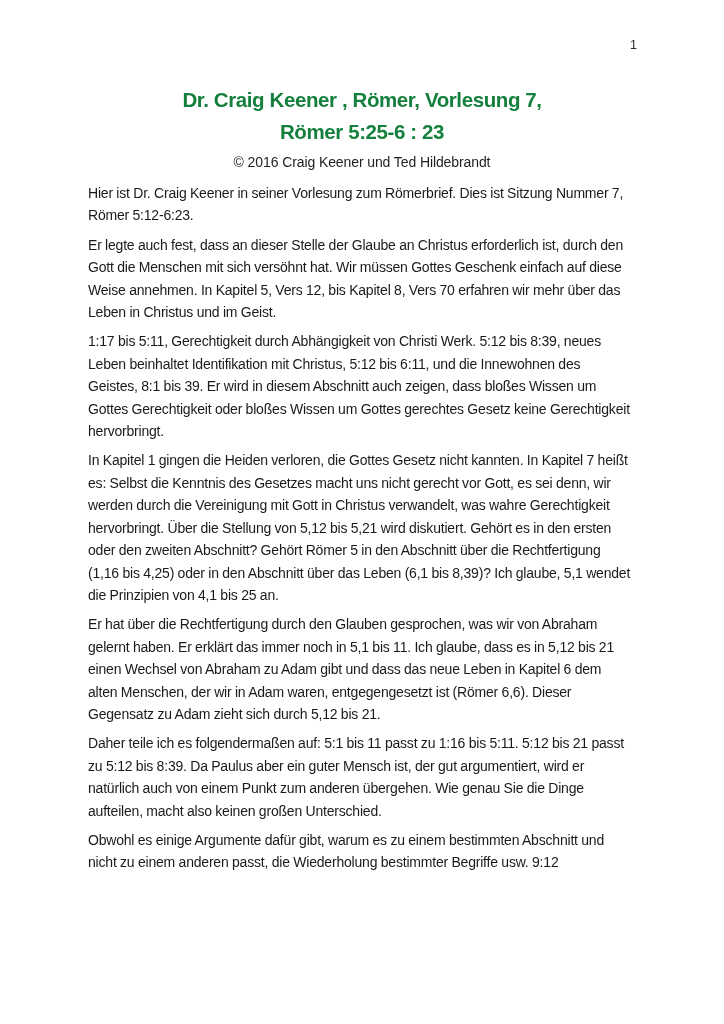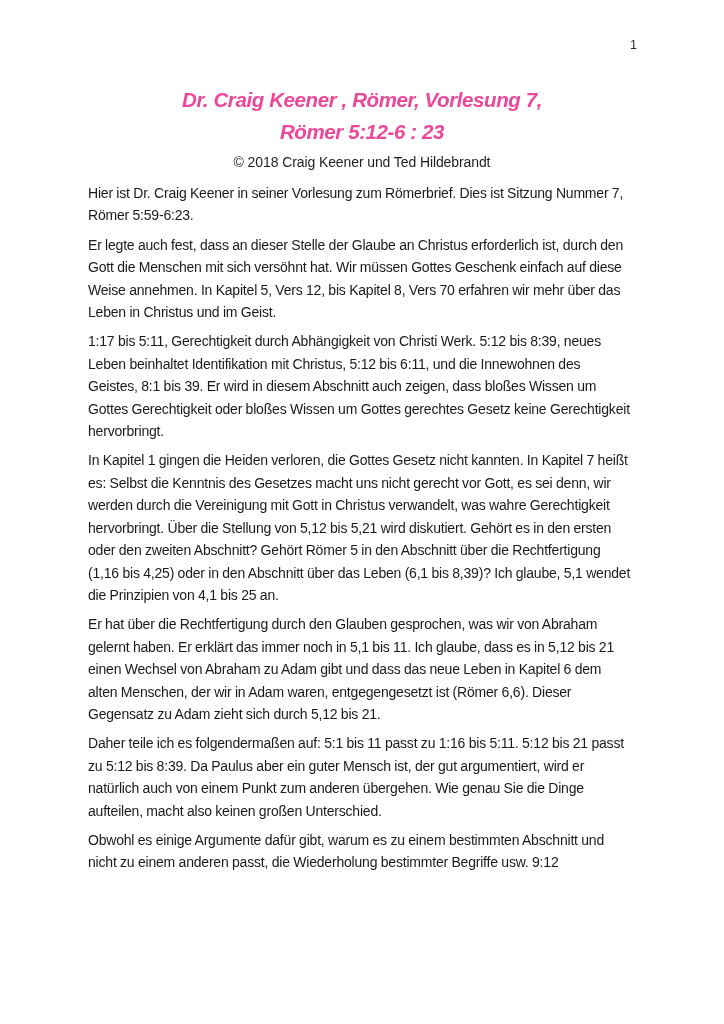--- a/index.html
+++ b/index.html
@@ -29,22 +29,21 @@
   .doc-header {
     padding-top: 84px;
     text-align: center;
   }
   .doc-title {
     margin: 0;
     font-size: 20.5px;
     font-weight: bold;
     line-height: 32px;
     letter-spacing: -0.4px;
-    color: #ec4899;
-    font-style: italic;
+    color: #15803d;
   }
   .copyright {
     margin-top: 3px;
     font-size: 14px;
     line-height: 22px;
     letter-spacing: -0.1px;
     color: #1f1f1f;
   }
   .doc-body {
     margin-top: 9px;
@@ -63,27 +62,27 @@
 </head>
 <body>
 
 <div class="page">
 
   <div class="page-number">1</div>
 
   <header class="doc-header">
     <h1 class="doc-title">
       <span>Dr. Craig Keener , Römer, Vorlesung 7,</span><br>
-      <span>Römer 5:12-6 : 23</span>
+      <span>Römer 5:25-6 : 23</span>
     </h1>
-    <div class="copyright">© 2018 Craig Keener und Ted Hildebrandt</div>
+    <div class="copyright">© 2016 Craig Keener und Ted Hildebrandt</div>
   </header>
 
   <main class="doc-body">
-    <p>Hier ist Dr. Craig Keener in seiner Vorlesung zum Römerbrief. Dies ist Sitzung Nummer 7, Römer 5:59-6:23.</p>
+    <p>Hier ist Dr. Craig Keener in seiner Vorlesung zum Römerbrief. Dies ist Sitzung Nummer 7, Römer 5:12-6:23.</p>
     <p>Er legte auch fest, dass an dieser Stelle der Glaube an Christus erforderlich ist, durch den Gott die Menschen mit sich versöhnt hat. Wir müssen Gottes Geschenk einfach auf diese Weise annehmen. In Kapitel 5, Vers 12, bis Kapitel 8, Vers 70 erfahren wir mehr über das Leben in Christus und im Geist.</p>
     <p>1:17 bis 5:11, Gerechtigkeit durch Abhängigkeit von Christi Werk. 5:12 bis 8:39, neues Leben beinhaltet Identifikation mit Christus, 5:12 bis 6:11, und die Innewohnen des Geistes, 8:1 bis 39. Er wird in diesem Abschnitt auch zeigen, dass bloßes Wissen um Gottes Gerechtigkeit oder bloßes Wissen um Gottes gerechtes Gesetz keine Gerechtigkeit hervorbringt.</p>
     <p>In Kapitel 1 gingen die Heiden verloren, die Gottes Gesetz nicht kannten. In Kapitel 7 heißt es: Selbst die Kenntnis des Gesetzes macht uns nicht gerecht vor Gott, es sei denn, wir werden durch die Vereinigung mit Gott in Christus verwandelt, was wahre Gerechtigkeit hervorbringt. Über die Stellung von 5,12 bis 5,21 wird diskutiert. Gehört es in den ersten oder den zweiten Abschnitt? Gehört Römer 5 in den Abschnitt über die Rechtfertigung (1,16 bis 4,25) oder in den Abschnitt über das Leben (6,1 bis 8,39)? Ich glaube, 5,1 wendet die Prinzipien von 4,1 bis 25 an.</p>
     <p>Er hat über die Rechtfertigung durch den Glauben gesprochen, was wir von Abraham gelernt haben. Er erklärt das immer noch in 5,1 bis 11. Ich glaube, dass es in 5,12 bis 21 einen Wechsel von Abraham zu Adam gibt und dass das neue Leben in Kapitel 6 dem alten Menschen, der wir in Adam waren, entgegengesetzt ist (Römer 6,6). Dieser Gegensatz zu Adam zieht sich durch 5,12 bis 21.</p>
     <p>Daher teile ich es folgendermaßen auf: 5:1 bis 11 passt zu 1:16 bis 5:11. 5:12 bis 21 passt zu 5:12 bis 8:39. Da Paulus aber ein guter Mensch ist, der gut argumentiert, wird er natürlich auch von einem Punkt zum anderen übergehen. Wie genau Sie die Dinge aufteilen, macht also keinen großen Unterschied.</p>
     <p>Obwohl es einige Argumente dafür gibt, warum es zu einem bestimmten Abschnitt und nicht zu einem anderen passt, die Wiederholung bestimmter Begriffe usw. 9:12</p>
   </main>
 
 </div>
 

